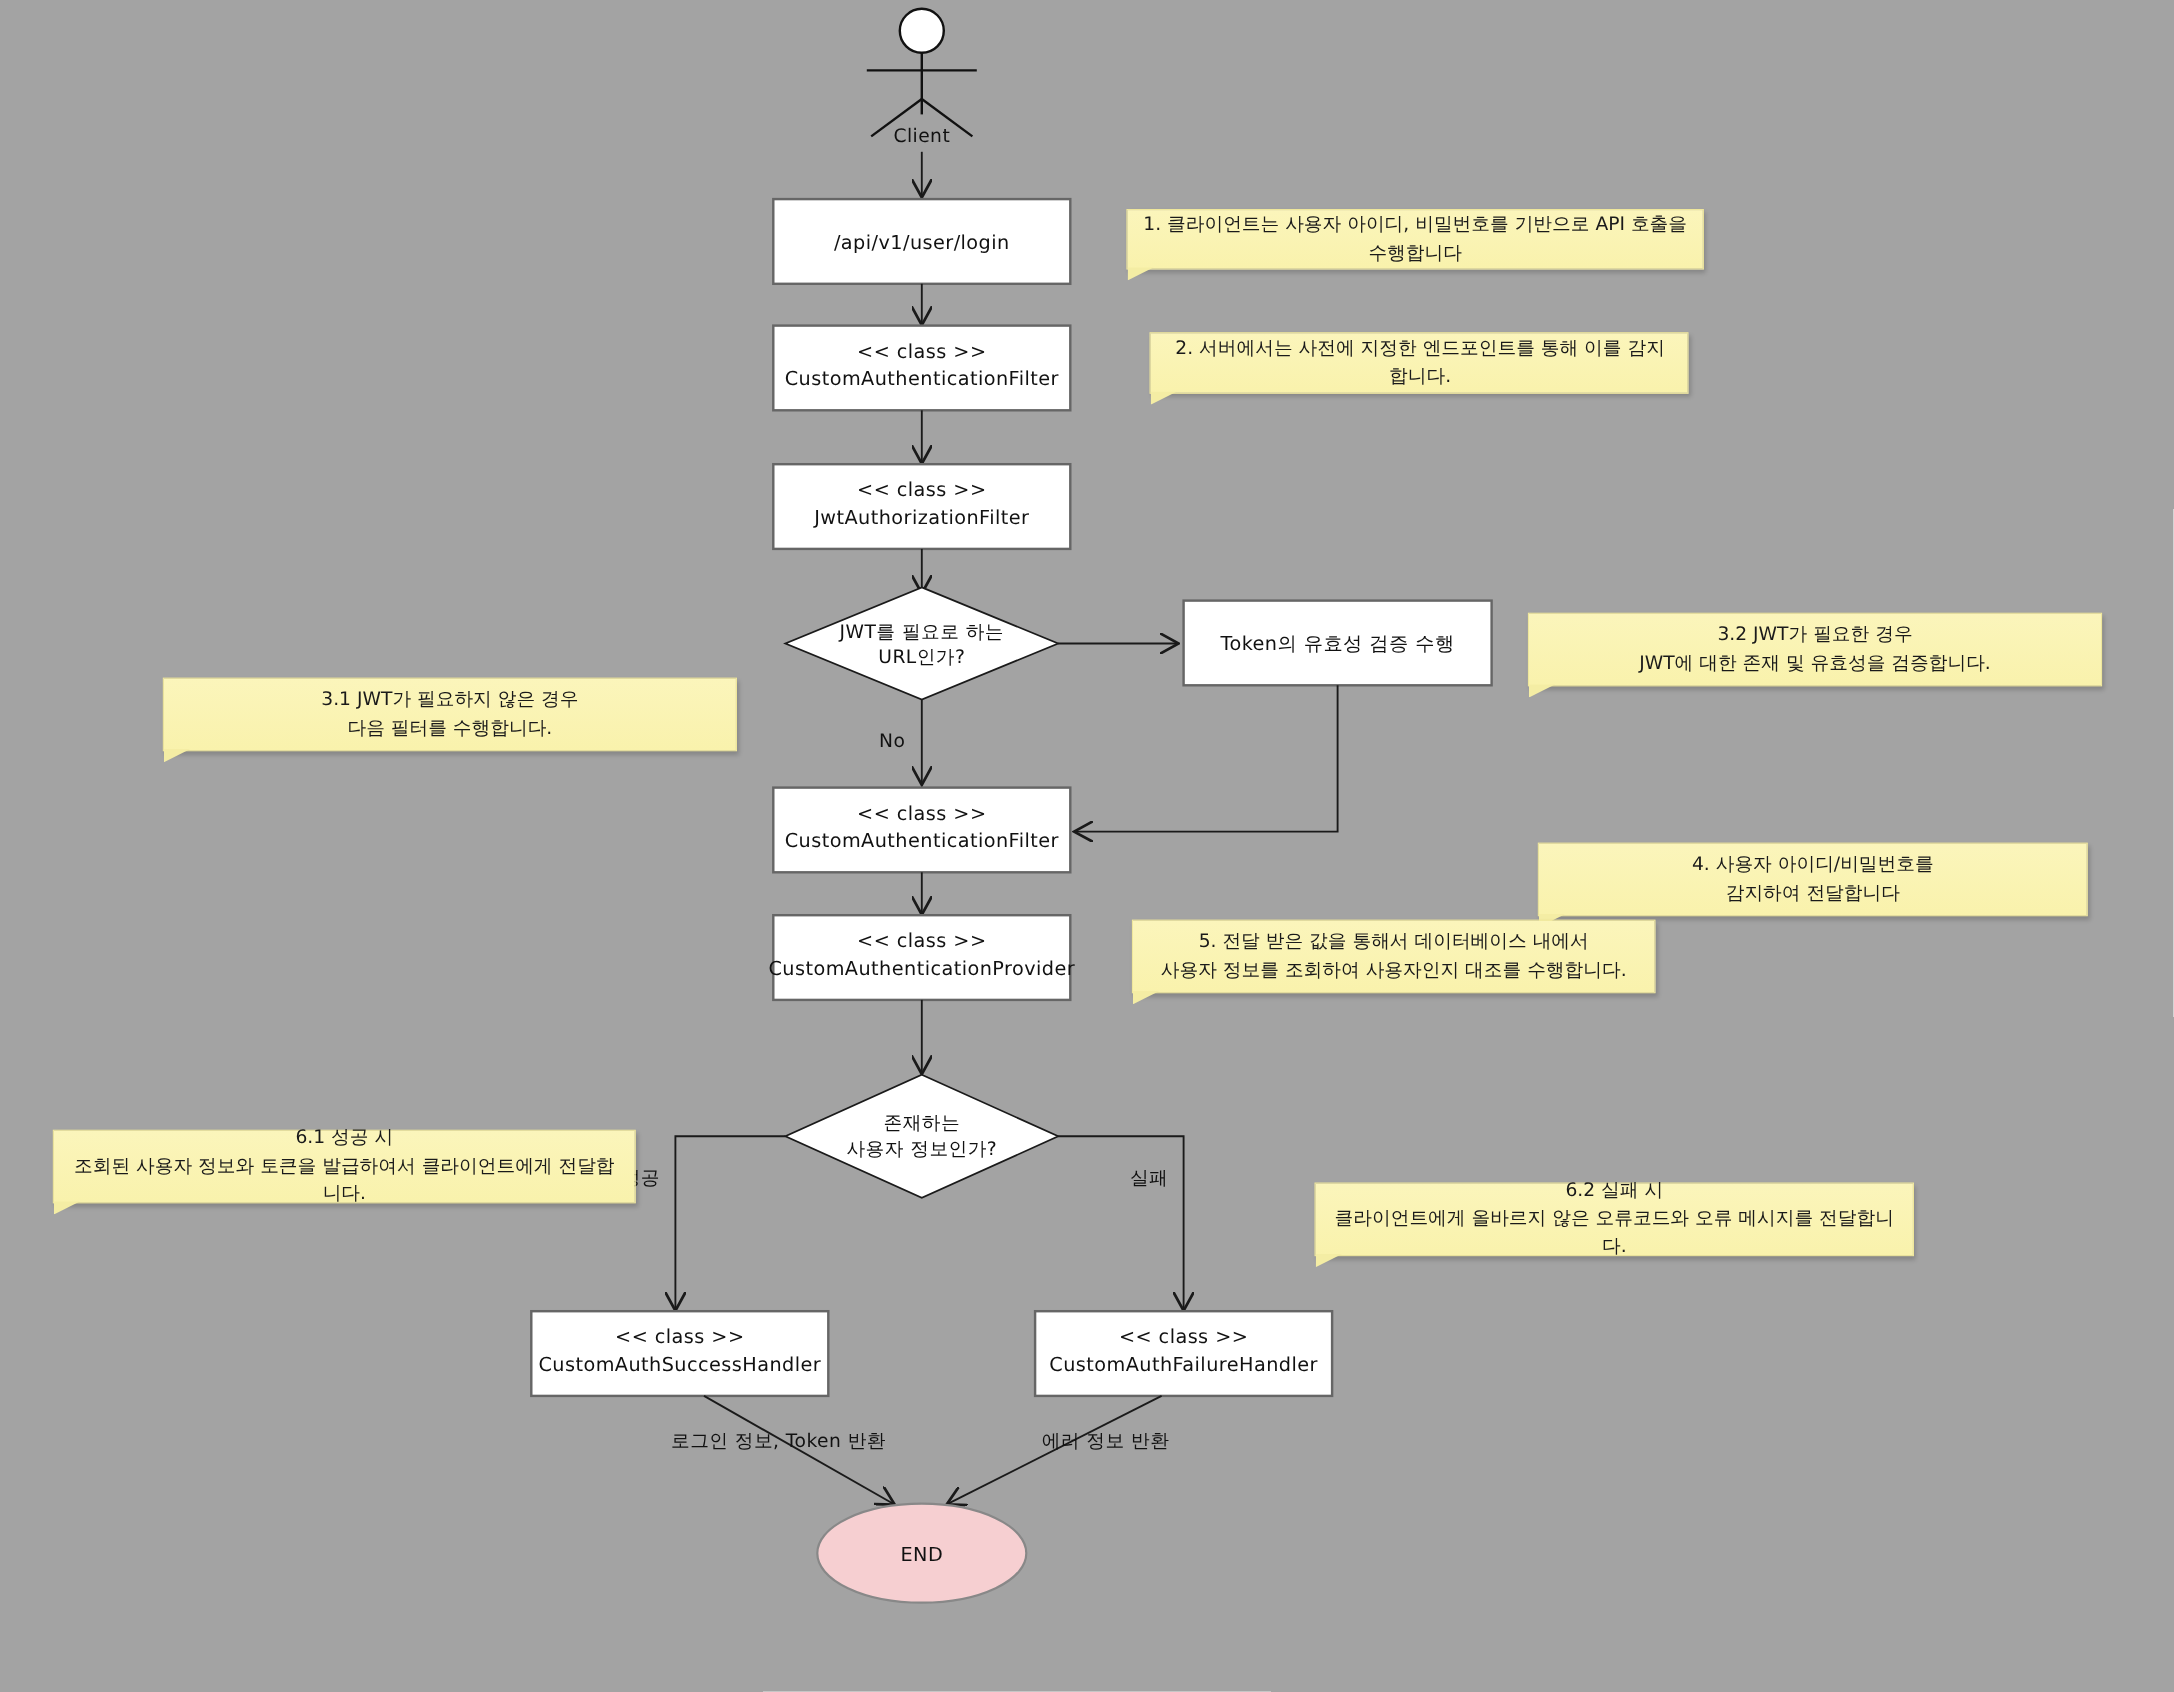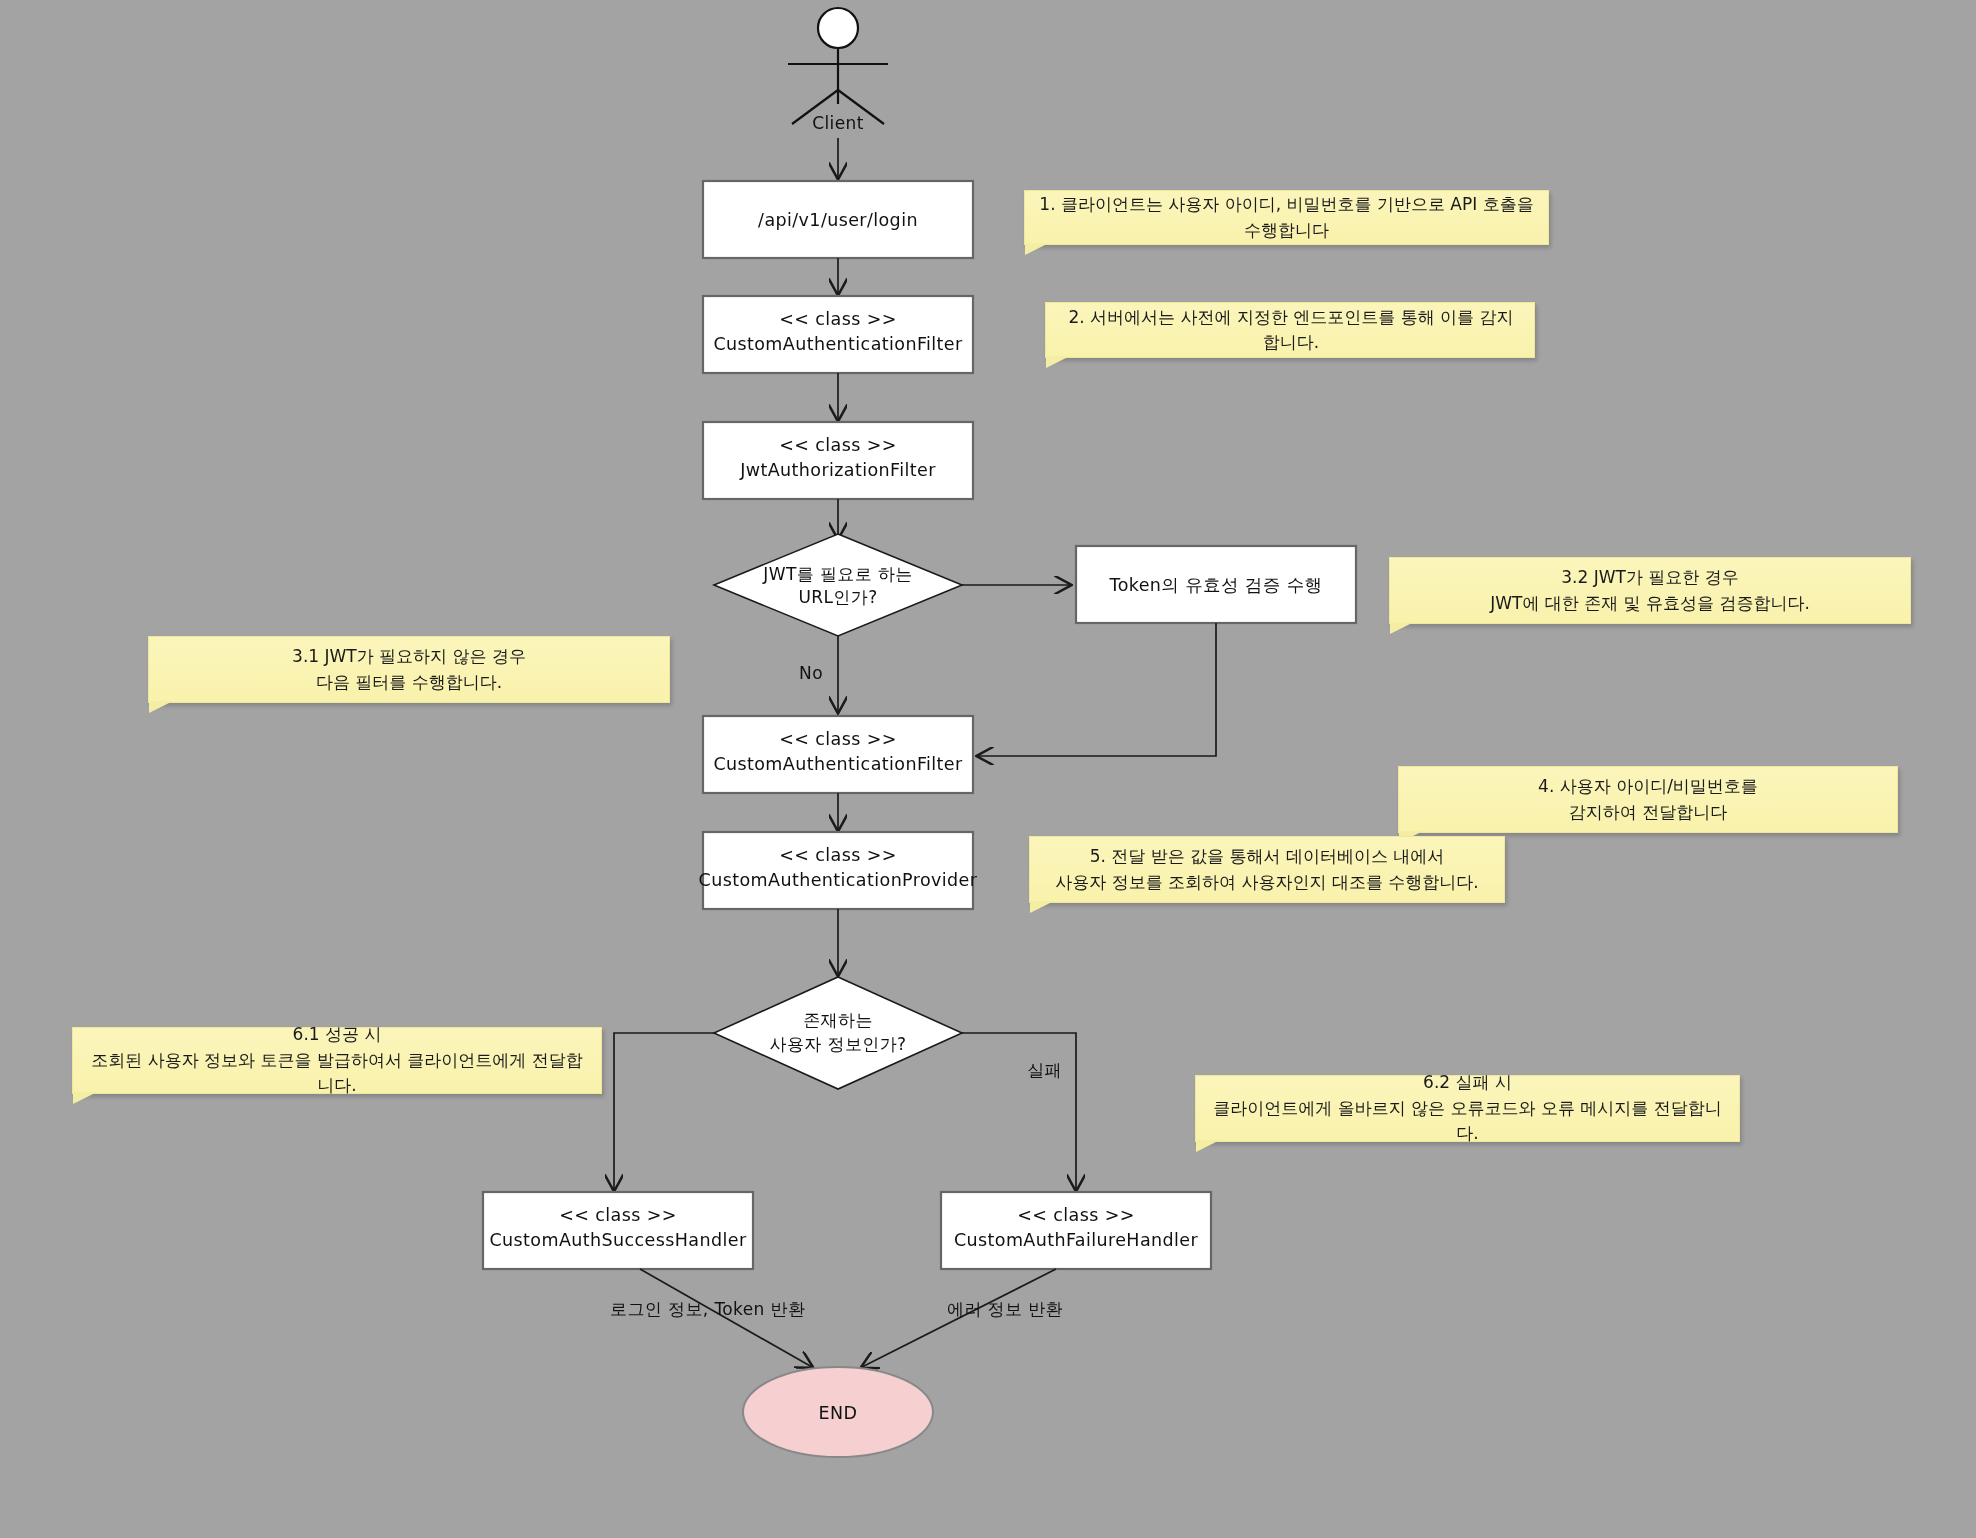--- a/index.html
+++ b/index.html
@@ -220,41 +220,41 @@
   </svg>
 
   <div class="note" style="left:1024px; top:190px; width:525px; height:55px;">
     <span class="note-txt">1. 클라이언트는 사용자 아이디, 비밀번호를 기반으로 API 호출을 수행합니다</span>
   </div>
 
   <div class="note" style="left:1045px; top:302px; width:490px; height:56px;padding-left:16px;">
     <span class="note-txt">2. 서버에서는 사전에 지정한 엔드포인트를 통해 이를 감지합니다.</span>
   </div>
 
-  <div class="note" style="left:148px; top:636px; width:522px; height:67px;">
+  <div class="note" style="left:148px; top:616px; width:522px; height:67px;">
     <span class="note-txt">3.1 JWT가 필요하지 않은 경우
 다음 필터를 수행합니다.</span>
   </div>
 
   <div class="note" style="left:1389px; top:557px; width:522px; height:67px;">
     <span class="note-txt">3.2 JWT가 필요한 경우
 JWT에 대한 존재 및 유효성을 검증합니다.</span>
   </div>
 
   <div class="note" style="left:1398px; top:722px; width:500px; height:67px;margin-top:44px;">
     <span class="note-txt">4. 사용자 아이디/비밀번호를
 감지하여 전달합니다</span>
   </div>
 
   <div class="note" style="left:1029px; top:836px; width:476px; height:67px;justify-content:flex-end;">
     <span class="note-txt">5. 전달 받은 값을 통해서 데이터베이스 내에서
 사용자 정보를 조회하여 사용자인지 대조를 수행합니다.</span>
   </div>
 
-  <div class="note" style="left:72px; top:1027px; width:530px; height:67px;">
+  <div class="note" style="left:48px; top:1027px; width:530px; height:67px;">
     <span class="note-txt">6.1 성공 시
 조회된 사용자 정보와 토큰을 발급하여서 클라이언트에게 전달합니다.</span>
   </div>
 
   <div class="note" style="left:1195px; top:1027px; width:545px; height:67px;margin-top:48px;">
     <span class="note-txt">6.2 실패 시
 클라이언트에게 올바르지 않은 오류코드와 오류 메시지를 전달합니다.</span>
   </div>
 
 </div>

